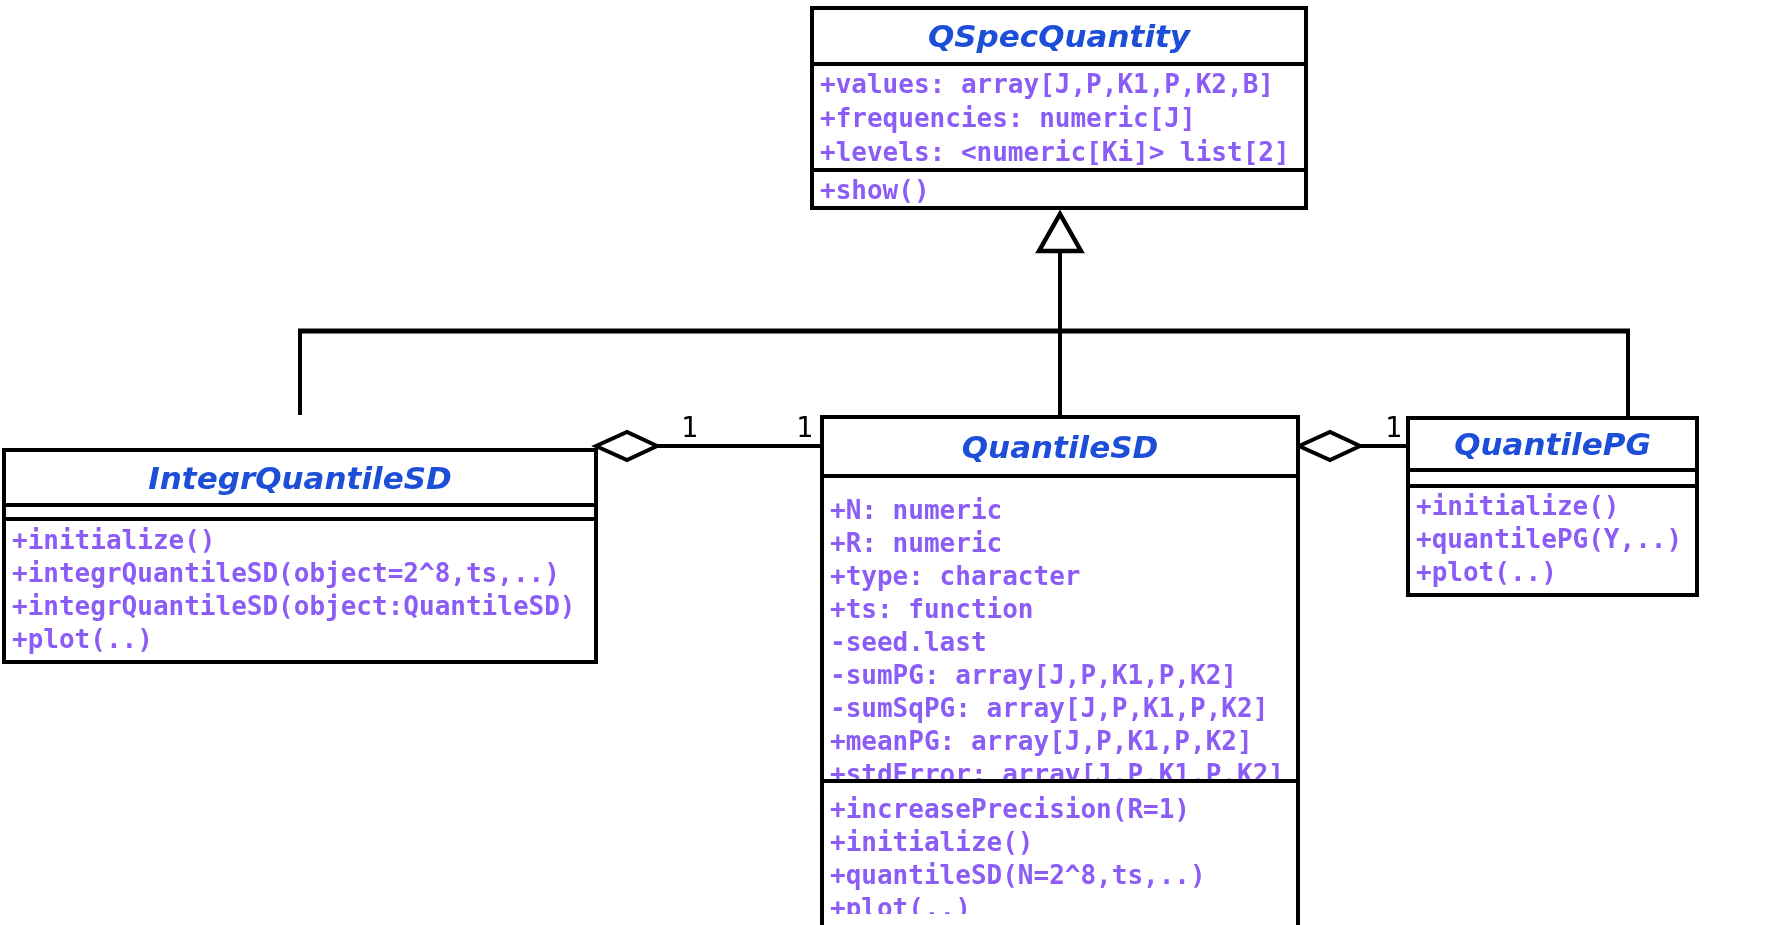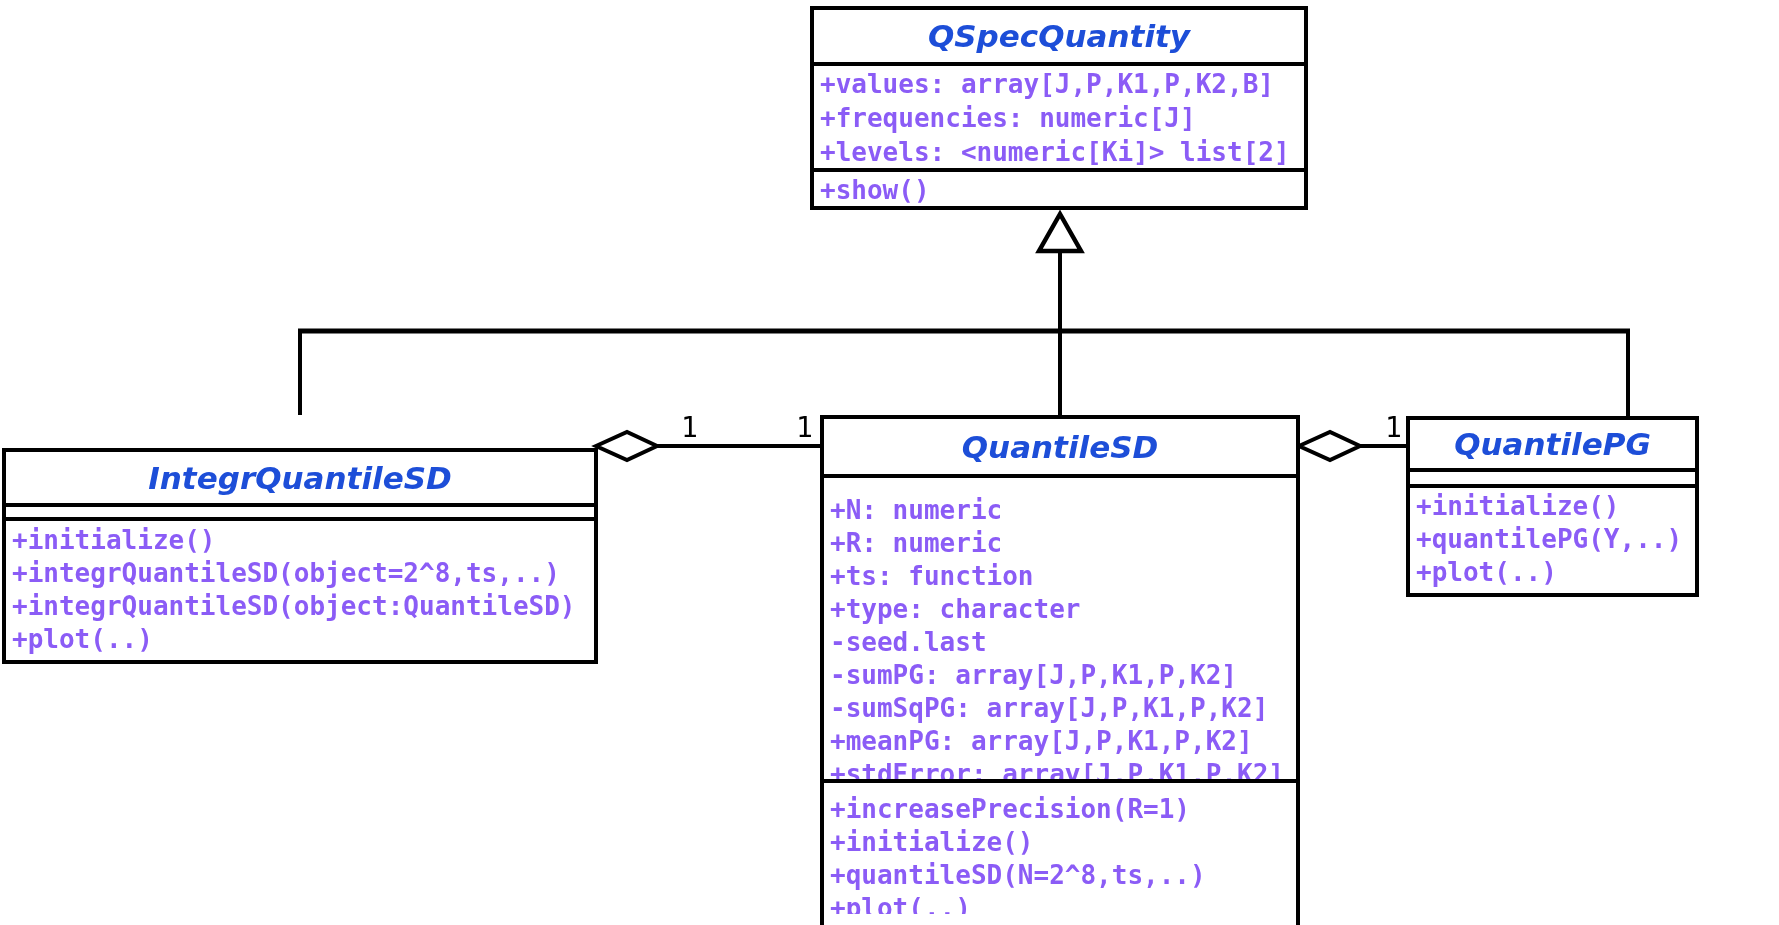--- a/index.html
+++ b/index.html
@@ -111,22 +111,22 @@
       <div class="uml-row" style="line-height:33px;">+integrQuantileSD(object:QuantileSD)</div>
       <div class="uml-row" style="line-height:33px;">+plot(..)</div>
     </div>
   </div>
 
   <div class="uml-box" style="left:820px; top:415px; width:480px; height:635px;">
     <div class="uml-title" style="height:59px;">QuantileSD</div>
     <div class="uml-attrs" style="height:305px; padding-top:16px;">
       <div class="uml-row" style="line-height:33px;">+N: numeric</div>
       <div class="uml-row" style="line-height:33px;">+R: numeric</div>
+      <div class="uml-row" style="line-height:33px;">+type: character</div>
       <div class="uml-row" style="line-height:33px;">+ts: function</div>
-      <div class="uml-row" style="line-height:33px;">+type: character</div>
       <div class="uml-row" style="line-height:33px;">-seed.last</div>
       <div class="uml-row" style="line-height:33px;">-sumPG: array[J,P,K1,P,K2]</div>
       <div class="uml-row" style="line-height:33px;">-sumSqPG: array[J,P,K1,P,K2]</div>
       <div class="uml-row" style="line-height:33px;">+meanPG: array[J,P,K1,P,K2]</div>
       <div class="uml-row" style="line-height:33px;">+stdError: array[J,P,K1,P,K2]</div>
     </div>
     <div class="uml-methods" style="height:131px; padding-top:10px;">
       <div class="uml-row" style="line-height:33px;">+increasePrecision(R=1)</div>
       <div class="uml-row" style="line-height:33px;">+initialize()</div>
       <div class="uml-row" style="line-height:33px;">+quantileSD(N=2^8,ts,..)</div>

